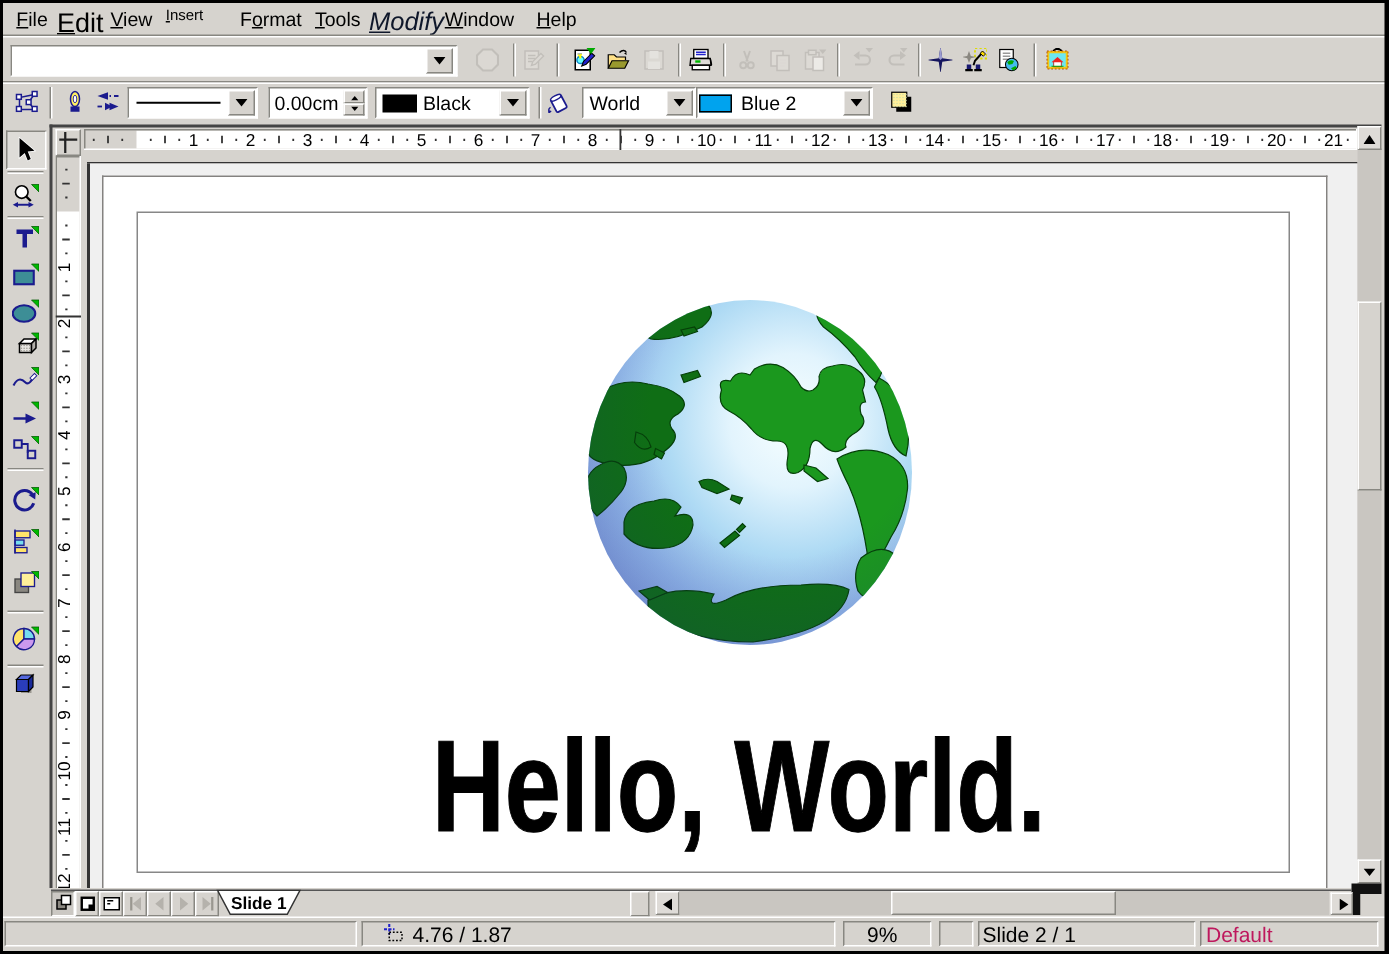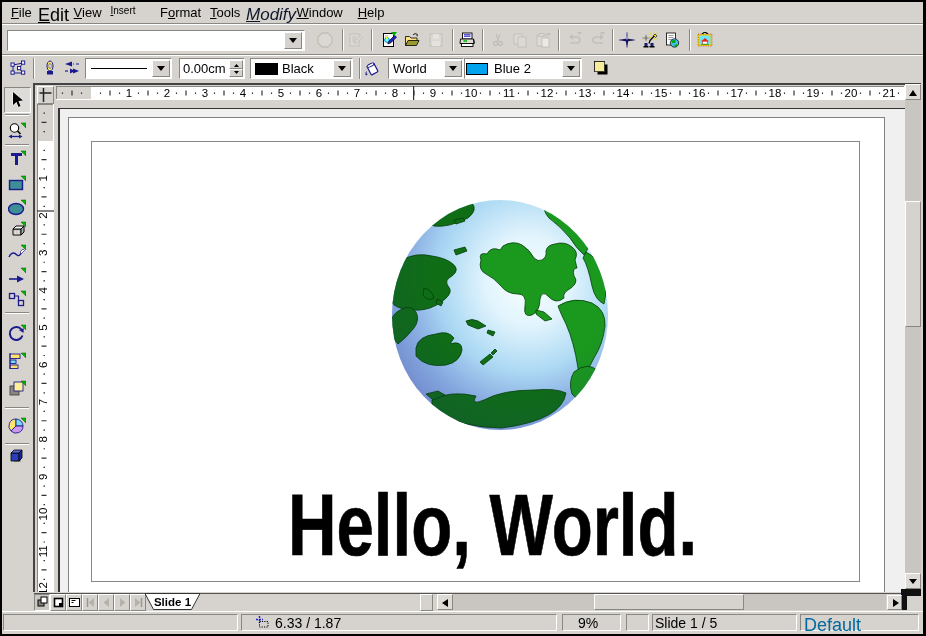--- a/index.html
+++ b/index.html
@@ -506,19 +506,19 @@
 <div style="position:absolute;left:3px;top:614px;width:235px;height:17px;border:1px solid;border-color:#888781 #ffffff #ffffff #888781;box-sizing:border-box"></div>
 <div style="position:absolute;left:241px;top:614px;width:316px;height:17px;border:1px solid;border-color:#888781 #ffffff #ffffff #888781;box-sizing:border-box"></div>
 <div style="position:absolute;left:562px;top:614px;width:59px;height:17px;border:1px solid;border-color:#888781 #ffffff #ffffff #888781;box-sizing:border-box"></div>
 <div style="position:absolute;left:626px;top:614px;width:23px;height:17px;border:1px solid;border-color:#888781 #ffffff #ffffff #888781;box-sizing:border-box"></div>
 <div style="position:absolute;left:652px;top:614px;width:145px;height:17px;border:1px solid;border-color:#888781 #ffffff #ffffff #888781;box-sizing:border-box"></div>
 <div style="position:absolute;left:800px;top:614px;width:119px;height:17px;border:1px solid;border-color:#888781 #ffffff #ffffff #888781;box-sizing:border-box"></div>
 <svg style="position:absolute;left:255px;top:616px" width="14" height="13" viewBox="0 0 14 13">
     <path d="M4.5 0v7M1 3.5h7" stroke="#2222cc" stroke-width="1.4" stroke-dasharray="2,1"></path>
     <rect x="4.5" y="5.5" width="8.5" height="5.5" fill="none" stroke="#000" stroke-width="1" stroke-dasharray="1.2,1.2"></rect>
   </svg>
-<div style="position:absolute;left:275px;top:615px;font-size:14px;font-weight:400;color:#000;white-space:pre;">6.33 / 1.87</div>
+<div style="position:absolute;left:275px;top:615px;font-size:14px;font-weight:400;color:#000;white-space:pre;">4.76 / 1.87</div>
 <div style="position:absolute;left:578px;top:615px;font-size:14px;font-weight:400;color:#000;white-space:pre;">9%</div>
-<div style="position:absolute;left:655px;top:615px;font-size:14px;font-weight:400;color:#000;white-space:pre;">Slide 1 / 5</div>
-<div style="position:absolute;left:804px;top:615px;font-size:18px;font-weight:400;color:#0369a1;white-space:pre;">Default</div>
+<div style="position:absolute;left:655px;top:615px;font-size:14px;font-weight:400;color:#000;white-space:pre;">Slide 2 / 1</div>
+<div style="position:absolute;left:804px;top:615px;font-size:14px;font-weight:400;color:#be185d;white-space:pre;">Default</div>
 <div style="position:absolute;left:0px;top:0px;width:926px;height:2px;background:#000"></div>
 <div style="position:absolute;left:0px;top:0px;width:2px;height:636px;background:#000"></div>
 <div style="position:absolute;left:923px;top:0px;width:3px;height:636px;background:#000"></div>
 <div style="position:absolute;left:0px;top:634px;width:926px;height:2px;background:#000"></div>
 </body></html>

